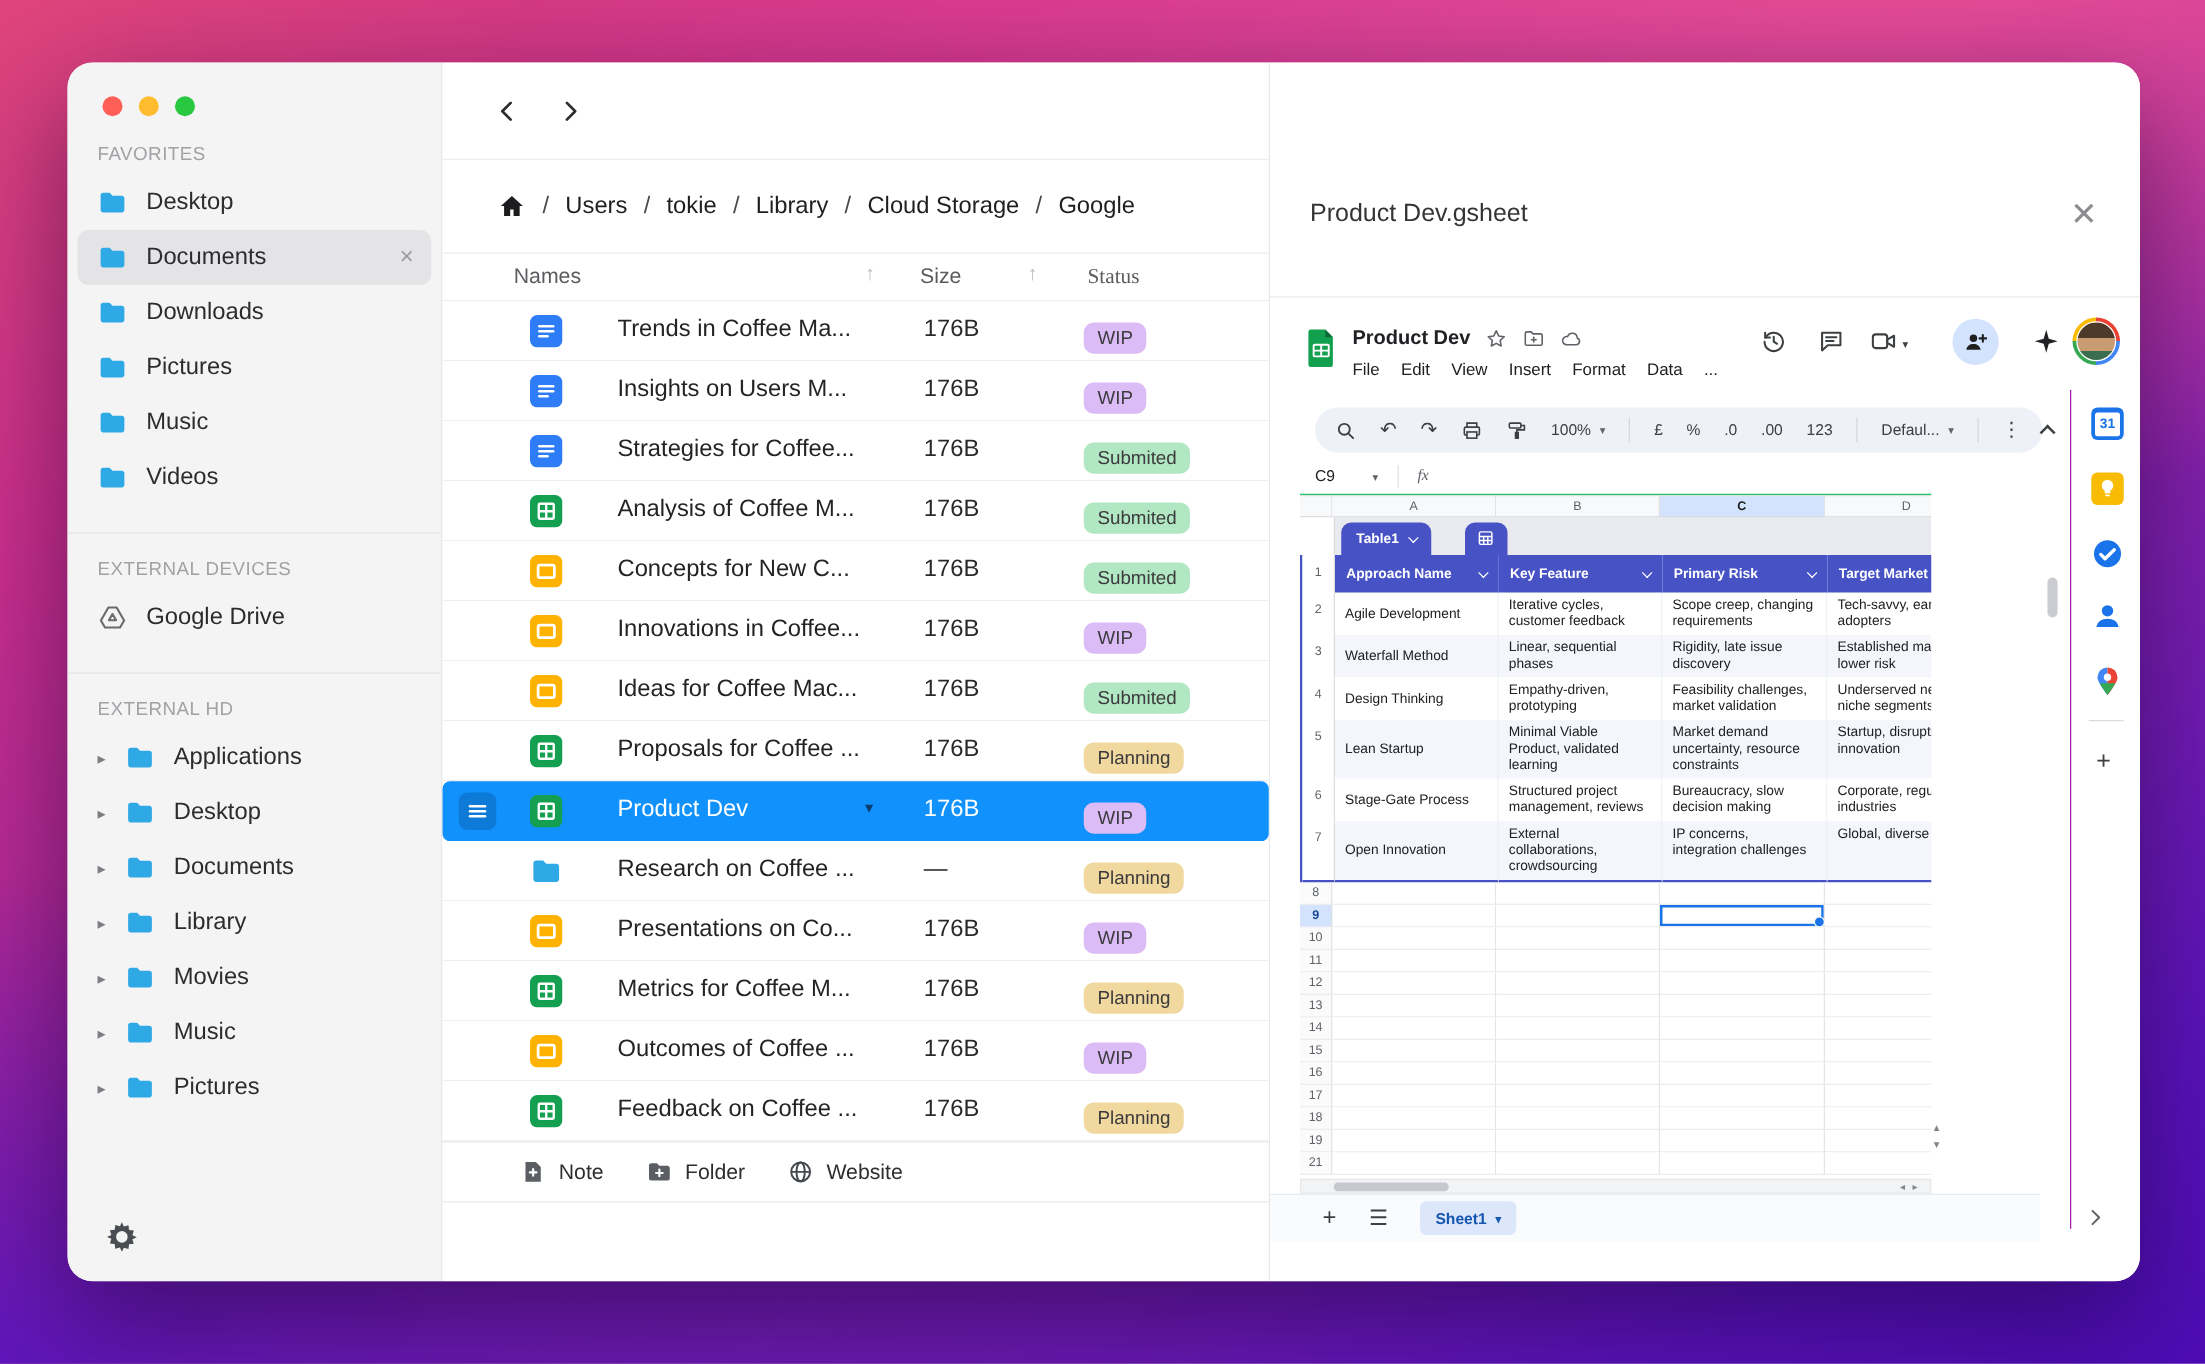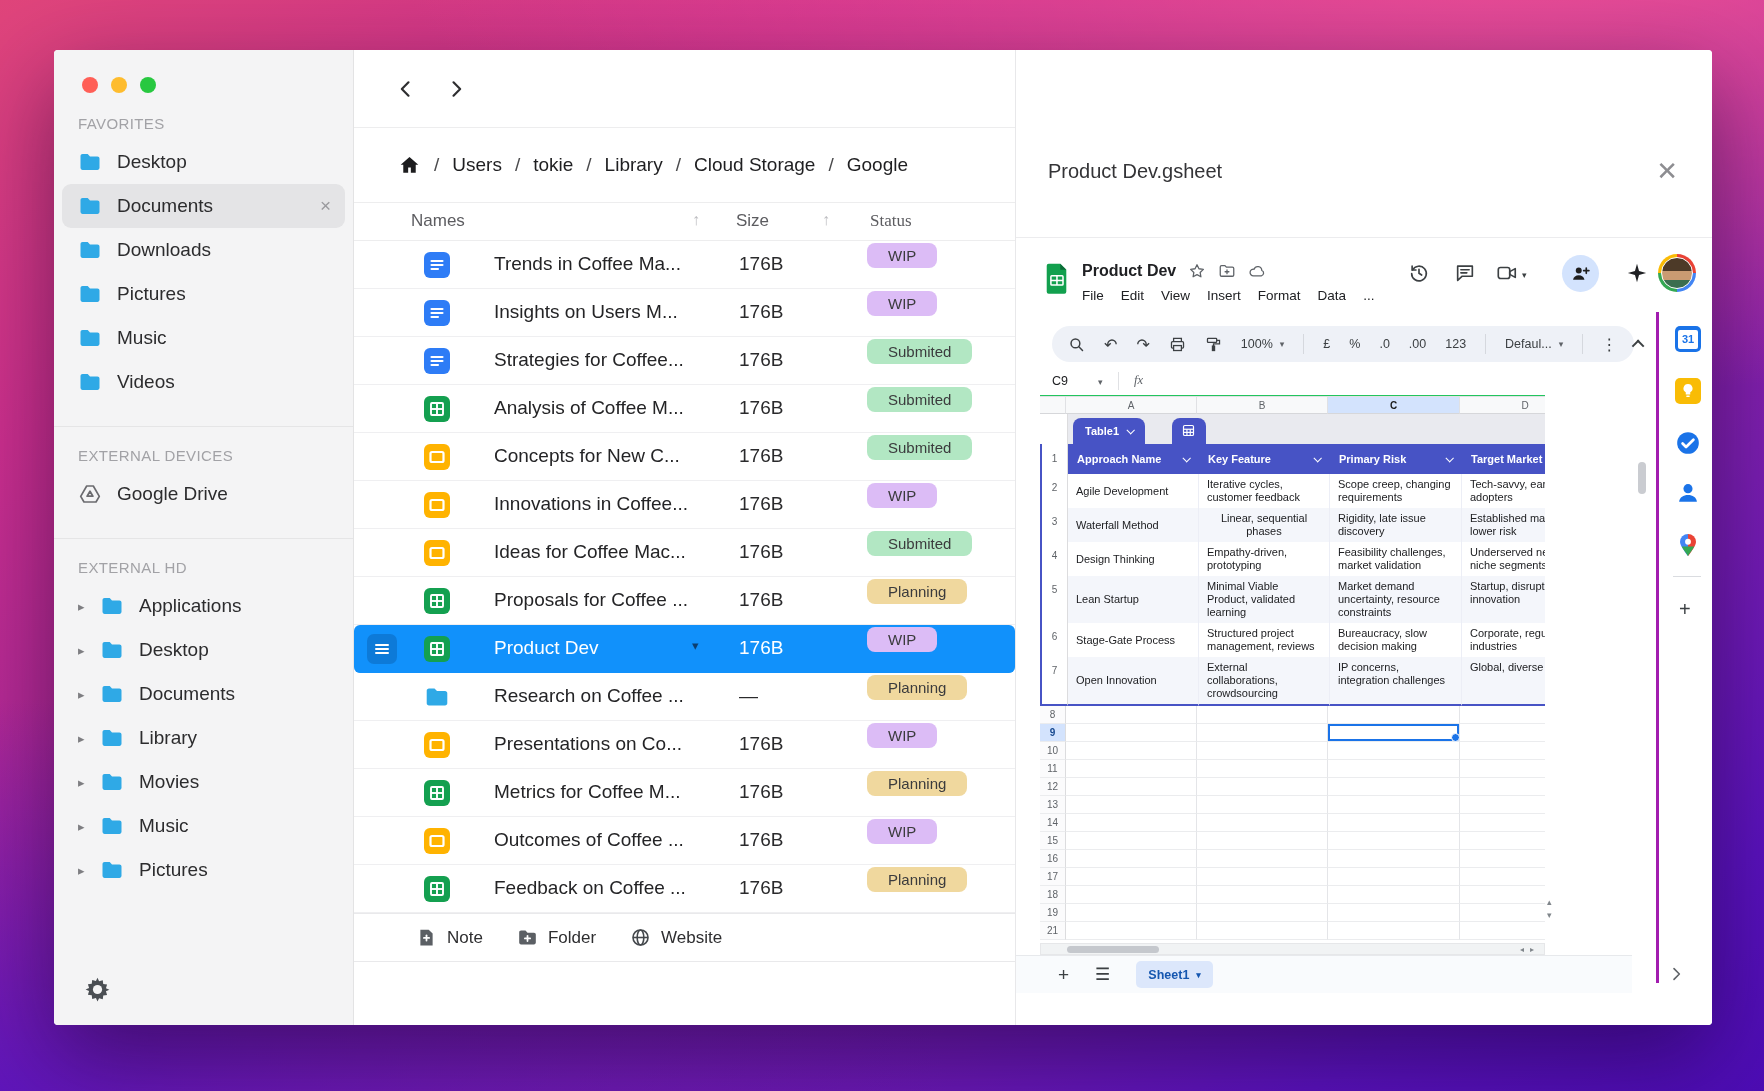--- a/index.html
+++ b/index.html
@@ -4,21 +4,21 @@
 <style>
   * { box-sizing: border-box; margin: 0; padding: 0; }
   html,body { width:1764px; height:1091px; overflow:hidden;
     font-family:"Liberation Sans", sans-serif; }
   .wall { position:absolute; inset:0;
     background:
       radial-gradient(120% 80% at 88% -8%, rgba(255,90,150,.85) 0%, rgba(255,90,150,0) 55%),
       radial-gradient(90% 60% at 0% 100%, rgba(90,20,190,.9) 0%, rgba(90,20,190,0) 60%),
       linear-gradient(152deg, #e0457b 0%, #cc2f8e 22%, #a5269b 45%, #7c1fb0 68%, #5a12bd 88%, #4d0cb5 100%); }
   .window { position:absolute; left:54px; top:50px; width:1658px; height:975px;
-    background:#fff; border-radius:4px; overflow:hidden; display:flex;
+    background:#fff; border-radius:20px; overflow:hidden; display:flex;
     box-shadow:0 32px 90px rgba(20,0,40,.5); }
 
   
   .sidebar { position:relative; width:300px; flex:none; background:#f4f4f5; border-right:1px solid #e3e3e4; }
   .lights { display:flex; gap:13px; padding:27px 0 0 28px; }
   .light { width:16px; height:16px; border-radius:50%; }
   .l-red{background:#ff5f57;} .l-yel{background:#febc2e;} .l-grn{background:#28c840;}
   .sb-section { margin-top:22px; }
   .sb-section + .sb-section { border-top:1px solid #e5e5e6; padding-top:8px; }
   .sb-title { margin:12px 0 8px 24px; font-size:15px; color:#a2a2a6; letter-spacing:.4px; }
@@ -43,21 +43,21 @@
   .listhead { position:relative; height:38px; border-bottom:1px solid #ededee; font-size:17px; color:#5c5c60; }
   .listhead span { position:absolute; top:8px; }
   .lh-names{left:57px;} .lh-size{left:382px;} .lh-status{left:516px;font-family:Liberation Serif, serif;}
   .lh-arrow{ color:#bdbdc1; font-size:16px; } .lh-a1{left:338px;} .lh-a2{left:468px;}
   .rowlist {}
   .frow { position:relative; height:48px; border-bottom:1px solid #efeff1; background:#fff; }
   .frow .ficon { position:absolute; left:70px; top:11px; width:26px; height:26px; }
   .frow .ficon svg { width:26px; height:26px; }
   .frow .fname { position:absolute; left:100px; top:12px; font-size:19px; color:#242426; white-space:nowrap;margin-left:40px; }
   .frow .fsize { position:absolute; left:385px; top:12px; font-size:19px; color:#2a2a2c; }
-  .badge { position:absolute; left:513px; top:2px; font-size:15px; color:#3b3b3d; padding:4px 21px; border-radius:8px; }
+  .badge { position:absolute; left:513px; top:17px; font-size:15px; color:#3b3b3d; padding:4px 11px; border-radius:8px; }
   .b-wip{ background:#dcbcf6; } .b-sub{ background:#b2e7c3; } .b-plan{ background:#f0d89e; }
   .frow.sel { background:#1191fb; border-bottom-color:#1191fb; border-radius:6px; }
   .frow.sel .fname, .frow.sel .fsize { color:#fff; }
   .frow.sel .fname { font-weight:400; }
   .hamb { position:absolute; left:13px; top:9px; width:30px; height:30px; border-radius:7px; background:rgba(0,40,90,.22); }
   .hamb i { position:absolute; left:8px; width:14px; height:2px; background:#fff; border-radius:1px; }
   .hamb i:nth-child(1){top:10px;} .hamb i:nth-child(2){top:14px;} .hamb i:nth-child(3){top:18px;}
   .fcaret { position:absolute; left:338px; top:13px; font-size:13px; color:rgba(12,38,72,.78); }
   .footerbar { position:absolute; left:0; right:0; top:863px; height:49px; border-top:1px solid #e9e9eb; border-bottom:1px solid #e9e9eb;
     display:flex; align-items:center; gap:34px; padding-left:62px; }
@@ -145,21 +145,21 @@
   .varrows { position:absolute; left:531px; top:846px; font-size:9px; color:#80868b; line-height:13px; text-align:center; }
 
   .stabs { position:absolute; left:0; top:905px; width:616px; height:38px; background:#f9fbfd; border-top:1px solid #e7e9ec;
     display:flex; align-items:center; }
   .stab-plus { margin-left:42px; font-size:19px; color:#3c4043; }
   .stab-menu { margin-left:26px; font-size:17px; color:#3c4043; }
   .stab-pill { margin-left:26px; height:27px; background:#dce7fb; border-radius:5px; display:flex; align-items:center; gap:7px;
     padding:0 12px; font-size:12.5px; font-weight:bold; color:#1557b0; }
   .stab-pill .caret { font-size:9px; }
 
-  .sidestrip { position:absolute; left:640px; top:262px; bottom:42px; width:44px; border-left:3px solid #a21caf; }
+  .sidestrip { position:absolute; left:640px; top:262px; bottom:42px; width:44px; border-left:1px solid #a21caf; }
   .strip-icon { position:absolute; left:16px; width:26px; height:26px; }
   .strip-icon svg { width:26px; height:26px; }
   .cal { border-radius:5px; background:#1a73e8; position:relative; }
   .cal .inner { position:absolute; inset:4px 3px 3px 3px; background:#fff; border-radius:2px;
     font-size:11px; font-weight:bold; color:#1a73e8; text-align:center; line-height:19px; }
   .keep { border-radius:5px; background:#f9bc05; } .keep svg{ width:20px; height:20px; margin:3px; }
   .strip-div { position:absolute; left:14px; width:28px; height:1px; background:#dadce0; }
   .strip-plus { position:absolute; left:20px; font-size:20px; color:#3c4043; }
   .vscrollpill { position:absolute; left:622px; top:412px; width:8px; height:32px; border-radius:4px; background:#caccd1; }
   .panel-collapse { position:absolute; right:28px; top:916px; width:16px; height:16px; }
@@ -694,21 +694,21 @@
             <div class="drow">
               <div class="gut">2</div>
               <div class="dcell c0" style="width: 131px;">Agile Development</div>
               <div class="dcell" style="width: 131px;">Iterative cycles, customer feedback</div>
               <div class="dcell" style="width: 132px;">Scope creep, changing requirements</div>
               <div class="dcell" style="width: 131px;">Tech-savvy, early adopters</div>
             </div>
             <div class="drow alt">
               <div class="gut">3</div>
               <div class="dcell c0" style="width: 131px;">Waterfall Method</div>
-              <div class="dcell" style="width: 131px; text-align: center;">Linear, sequential phases</div>
+              <div class="dcell" style="width: 131px;">Linear, sequential phases</div>
               <div class="dcell" style="width: 132px;">Rigidity, late issue discovery</div>
               <div class="dcell" style="width: 131px;">Established markets, lower risk</div>
             </div>
             <div class="drow">
               <div class="gut">4</div>
               <div class="dcell c0" style="width: 131px;">Design Thinking</div>
               <div class="dcell" style="width: 131px;">Empathy-driven, prototyping</div>
               <div class="dcell" style="width: 132px;">Feasibility challenges, market validation</div>
               <div class="dcell" style="width: 131px;">Underserved needs, niche segments</div>
             </div>

